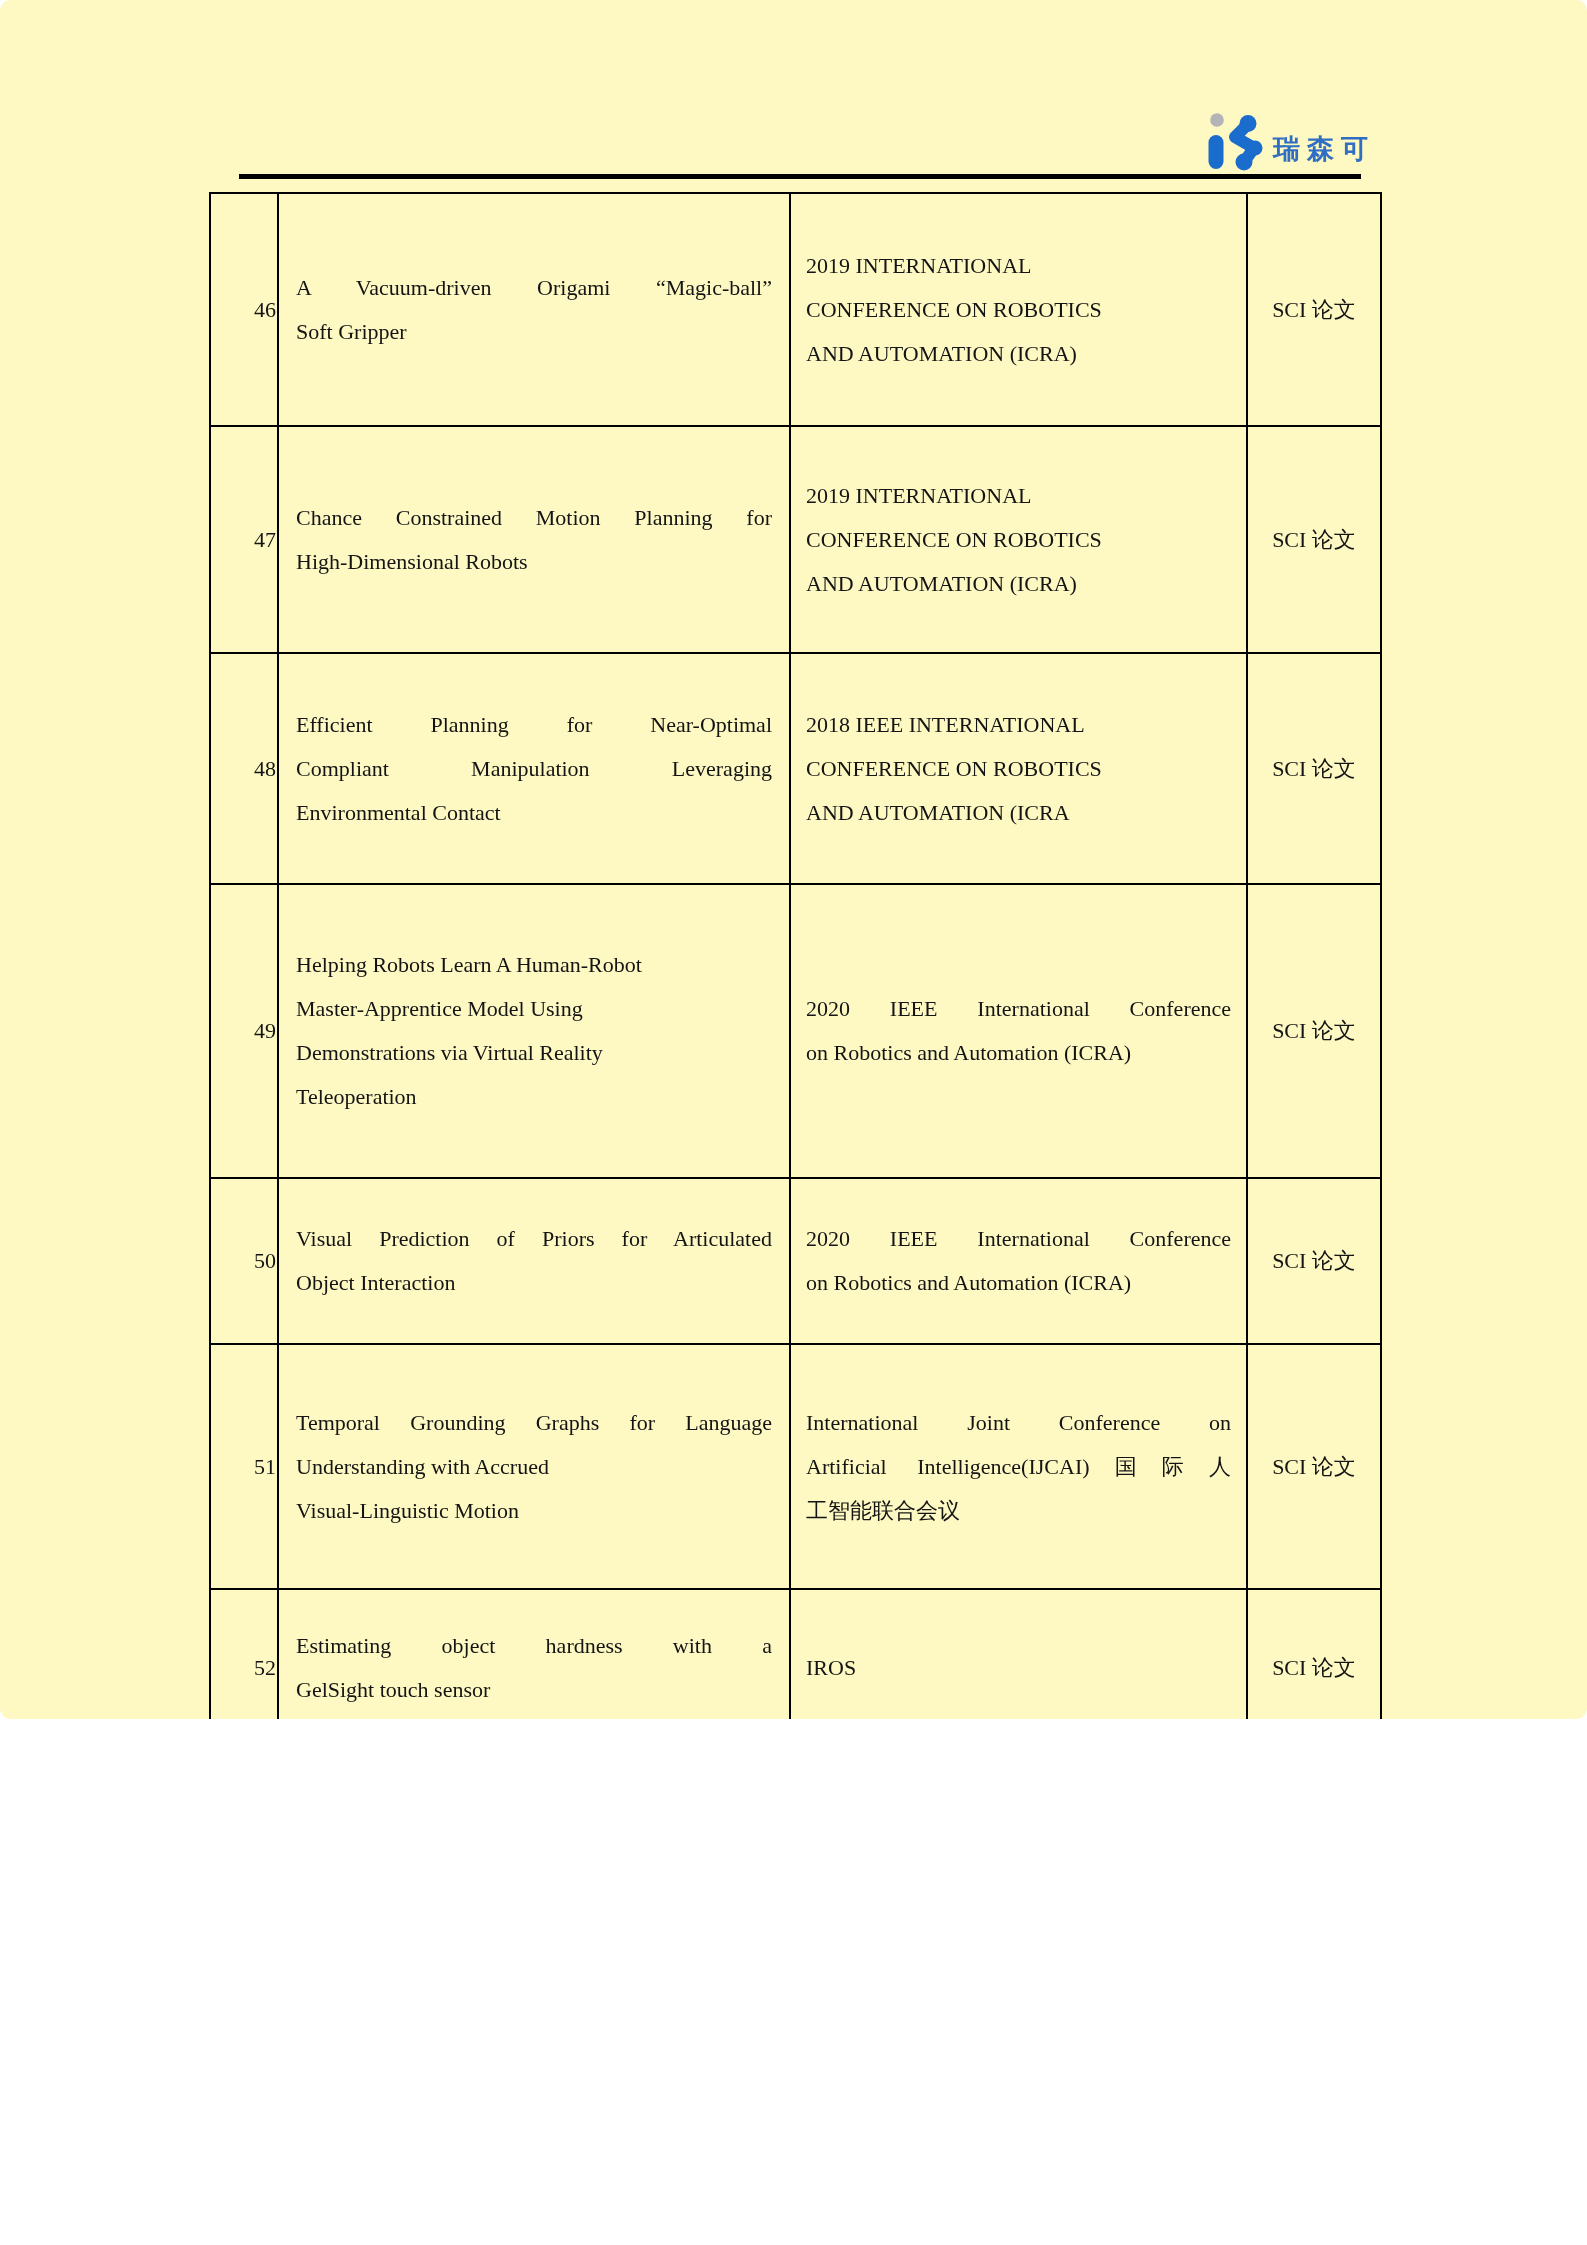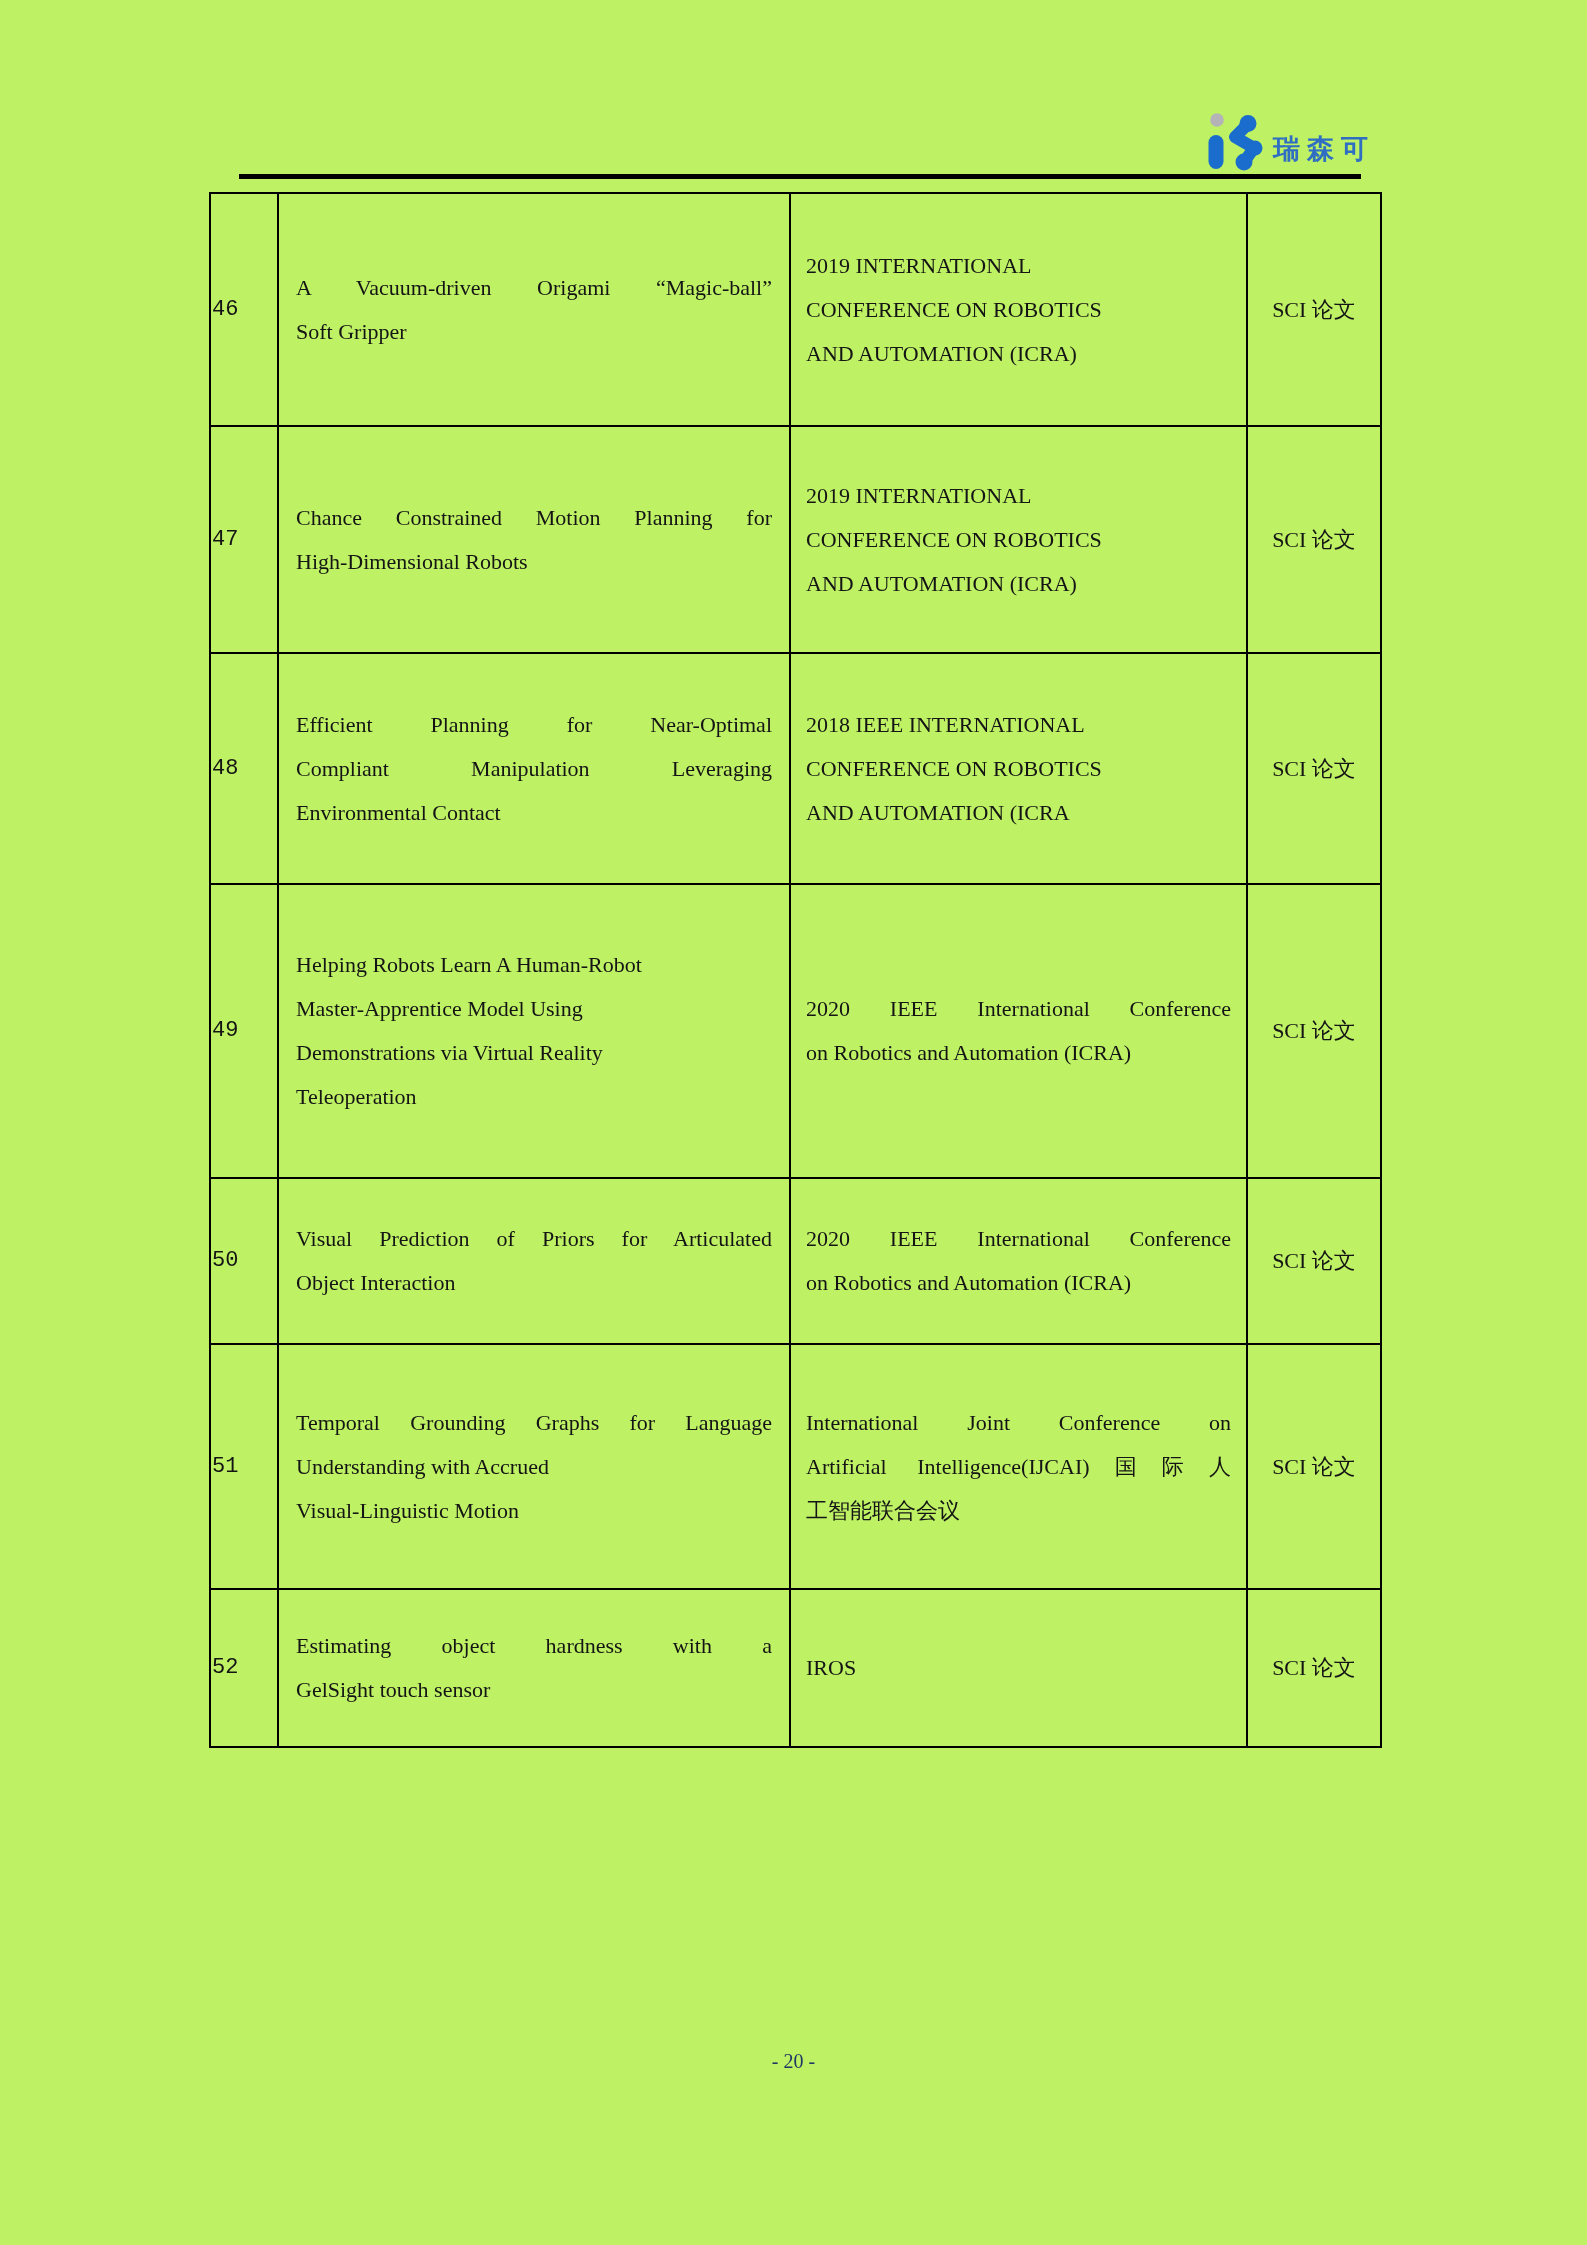--- a/index.html
+++ b/index.html
@@ -1,23 +1,24 @@
 <!DOCTYPE html>
 <html><head>
 <meta charset="utf-8">
 <style>
   html, body { margin: 0; padding: 0; background: #ffffff; }
   .page {
     position: relative;
     width: 1587px;
-    height: 2245px;
-    background: #bef264;
+    height: 1719px;
+    background: #fef9c3;
     overflow: hidden;
     font-family: "Liberation Serif", "DejaVu Serif", serif;
     color: #141414;
+    border-radius: 11px;
   }
 
   
   .brand {
     position: absolute;
     left: 1202px;
     top: 110px;
     display: flex;
     align-items: flex-end;
     gap: 9px;
@@ -52,21 +53,21 @@
     table-layout: fixed;
   }
   table.papers td {
     border: 2px solid #000000;
     vertical-align: middle;
     font-size: 22px;
     line-height: 44px;
     color: #141414;
     overflow: hidden;
   }
-  td.cell-no    { text-align: left; font-family: Liberation Mono, monospace; }
+  td.cell-no    { text-align: right; }
   td.cell-title { padding: 8px 17px; }
   td.cell-venue { padding: 0 15px; margin-top: 32px; }
   td.cell-type  { text-align: center; white-space: nowrap; }
   .ln { text-align: left; }
   .ln.spread { text-align: justify; text-align-last: justify; }
 
   
   .page-number {
     position: absolute;
     top: 2050px;

